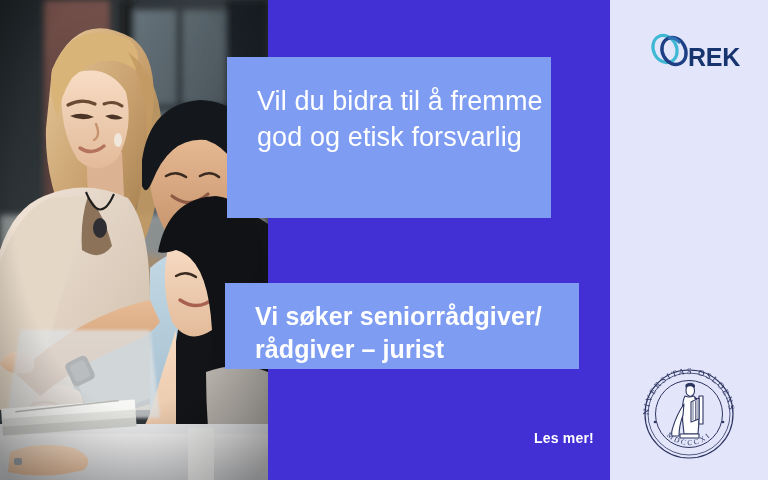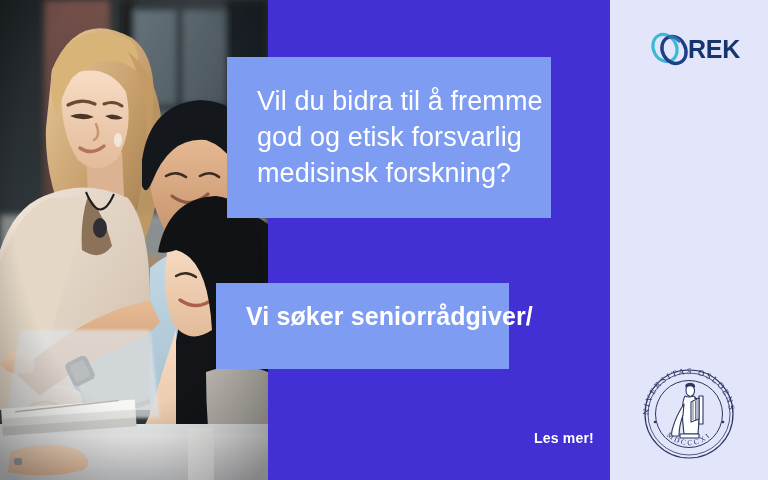--- a/index.html
+++ b/index.html
@@ -49,22 +49,22 @@
     position: absolute;
     background: #7e9cf2;
     box-sizing: border-box;
   }
   .msg-box-primary {
     left: 227px; top: 57px;
     width: 324px; height: 161px;
     padding: 26px 28px 0 30px;
   }
   .msg-box-secondary {
-    left: 216px; top: 283px;
-    width: 293px; height: 86px;
+    left: 225px; top: 283px;
+    width: 354px; height: 86px;
     padding: 17px 28px 0 30px;
   }
   .msg-line {
     color: #ffffff;
     font-size: 27px;
     line-height: 36px;
     letter-spacing: 0.1px;
     white-space: nowrap;
   }
   .msg-box-secondary .msg-line {
@@ -83,21 +83,21 @@
     letter-spacing: 0.2px;
     padding-left: 26px;
   }
 
   
   .rek-logo {
     position: absolute;
     left: 648px; top: 26px;
     width: 92px; height: 46px;
     display: flex;
-    align-items: center;
+    align-items: flex-end;
   }
   .rek-mark { width: 44px; height: 44px; display: block; }
   .rek-word {
     color: #16356e;
     font-size: 25px;
     font-weight: bold;
     letter-spacing: -0.3px;
     margin-left: -4px;
   }
 
@@ -286,25 +286,25 @@
     </svg>
   </div>
 
   <div class="indigo-panel"></div>
 
   <div class="lavender-panel"></div>
 
   <div class="msg-box msg-box-primary">
     <div class="msg-line">Vil du bidra til å fremme</div>
     <div class="msg-line">god og etisk forsvarlig</div>
-    <div class="msg-line">medisinsk forskning?</div>
   </div>
 
   <div class="msg-box msg-box-secondary">
     <div class="msg-line">Vi søker seniorrådgiver/</div>
+    <div class="msg-line">rådgiver – jurist</div>
   </div>
 
   <div class="cta">Les mer!</div>
 
   <div class="rek-logo">
     <svg class="rek-mark" viewBox="0 0 44 44">
       <g fill="none" stroke-linecap="round">
         <ellipse cx="17" cy="21" rx="11.5" ry="14" transform="rotate(-28 17 21)" stroke="#3fb8d4" stroke-width="3.2"></ellipse>
         <ellipse cx="26" cy="23" rx="11.5" ry="14" transform="rotate(-28 26 23)" stroke="#1d3f86" stroke-width="3.4"></ellipse>
         <path d="M21 9.5 A11.5 14 -28 0 1 31 14" stroke="#2f72b5" stroke-width="3.2"></path>

